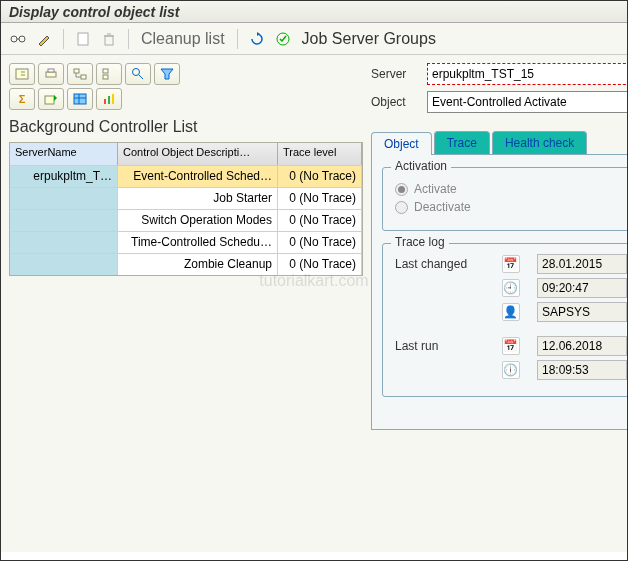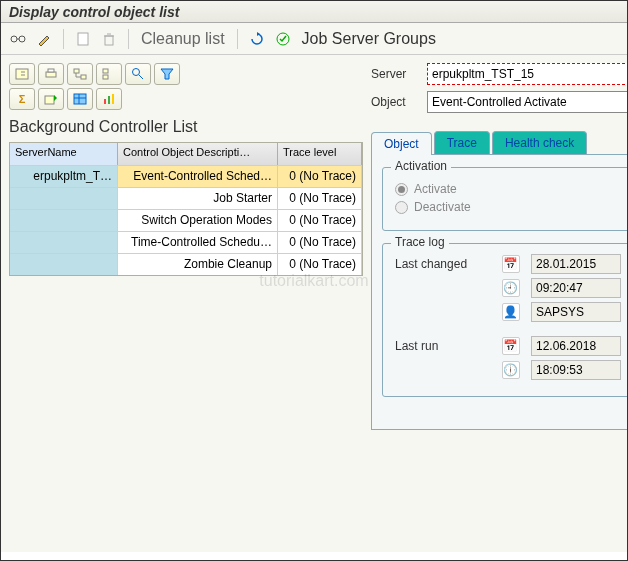--- a/index.html
+++ b/index.html
@@ -50,21 +50,21 @@
 
 .group { border: 1px solid #8ab; border-radius: 3px; padding: 10px 12px 12px; margin-bottom: 12px; background: #f4f7f8; position: relative; }
 .group-title { position: absolute; top: -9px; left: 8px; background: #f4f7f8; padding: 0 4px; font-size: 12px; color: #333; }
 .radio-row { display: flex; align-items: center; gap: 6px; font-size: 12px; color: #888; margin: 4px 0; }
 .radio { width: 13px; height: 13px; border: 1px solid #aaa; border-radius: 50%; display: inline-flex; align-items: center; justify-content: center; background:#eee;}
 .radio.checked::after { content: ""; width: 7px; height: 7px; background: #888; border-radius: 50%; }
 
 .log-row { display: flex; align-items: center; gap: 11px; margin-bottom: 4px; font-size: 12px; }
 .log-label { width: 96px; color: #333; }
 .log-icon { width: 18px; height: 18px; display: inline-flex; align-items: center; justify-content: center; font-size: 12px; border:1px solid #ccc; background:#fff; border-radius:2px;}
-.log-val { width: 90px; height: 20px; border: 1px solid #bbb; background: #f0f0e8; padding: 2px 4px; font-size: 12px; }
+.log-val { width: 90px; height: 20px; border: 1px solid #bbb; background: #f0f0e8; padding: 2px 4px; font-size: 12px; margin-left: 6px; }
 
 svg { display: block; }
 
 .watermark { position:absolute; top:50%; left:50%; transform:translate(-50%,-50%); font-size:16px; color:rgba(0,0,0,0.12); pointer-events:none; }
 </style>
 </head>
 <body>
 
 <div class="title-bar">
   <span>Display control object list</span>

